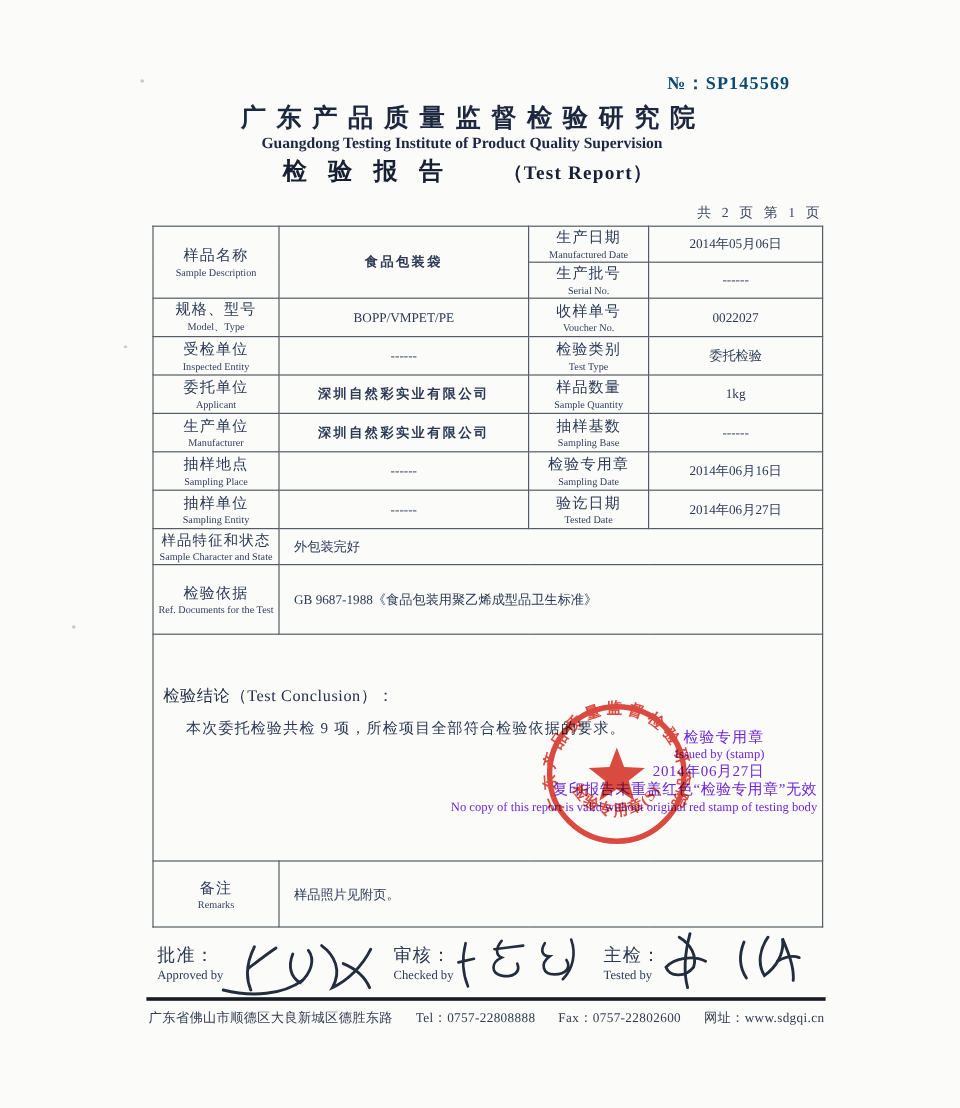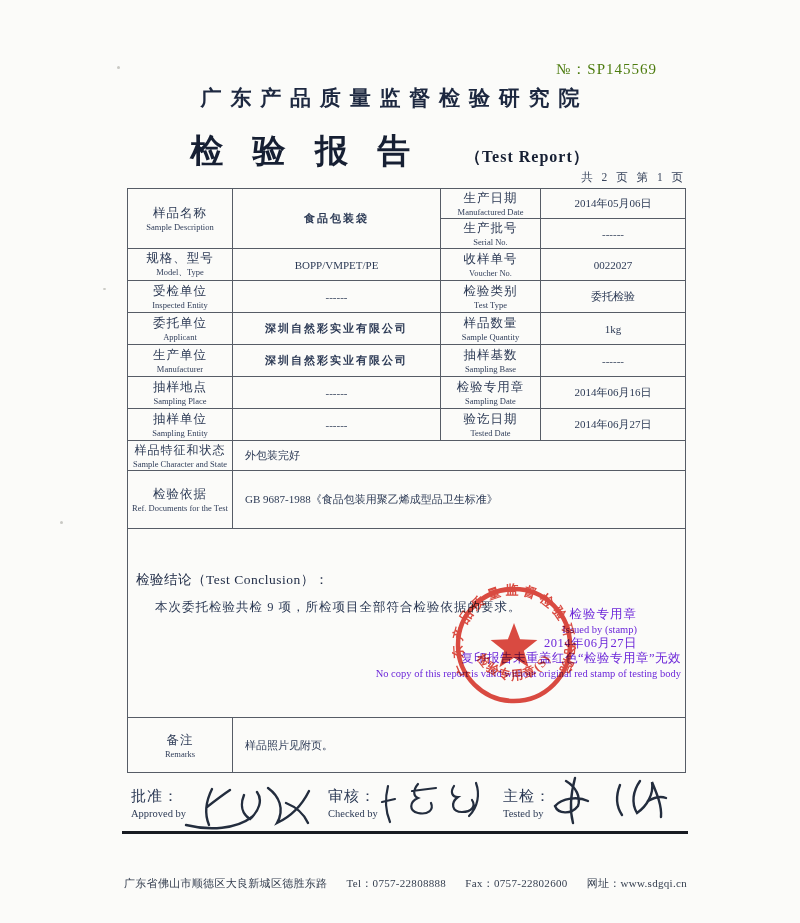--- a/index.html
+++ b/index.html
@@ -8,35 +8,35 @@
     background:#fbfbf9;
     font-family:"Liberation Serif", serif;
     color:#2c3a55;
     -webkit-font-smoothing:antialiased;
   }
   .page{position:relative;width:800px;height:923px;overflow:hidden;background:#fbfbf9;}
 
   
   .report-no{
     position:absolute;top:60px;left:556px;
-    font-size:15px;font-weight:normal;color:#4d7c0f;letter-spacing:1px;
+    font-size:15px;font-weight:bold;color:#0c4a6e;letter-spacing:1px;
   }
   .institute-cn{
     position:absolute;top:84px;left:0;width:780px;text-align:center;
     font-size:21px;font-weight:bold;color:#1d2840;letter-spacing:0.42em;text-indent:0.42em;
   }
   .institute-en{
     position:absolute;top:111px;left:0;width:770px;text-align:center;
     font-size:13px;font-weight:bold;color:#1d2840;
   }
   .report-title{
     position:absolute;top:129px;left:0;width:780px;text-align:center;
     color:#161f33;
   }
-  .report-title .cn{font-size:33px;font-weight:bold;letter-spacing:0.32em;}
+  .report-title .cn{font-size:20px;font-weight:bold;letter-spacing:0.32em;}
   .report-title .en{font-size:16px;font-weight:bold;letter-spacing:1px;margin-left:44px;}
   .pagination{
     position:absolute;top:170px;left:540px;width:146px;text-align:right;
     font-size:11.5px;color:#3a465e;letter-spacing:3px;
   }
 
   
   table.info{
     position:absolute;top:188px;left:127px;
     width:558px;border-collapse:collapse;table-layout:fixed;
@@ -89,32 +89,33 @@
   .sig-label-en{font-size:10.5px;margin-top:2px;}
   .sig-svg{position:absolute;}
 
   
   .footer-rule{
     position:absolute;top:831px;left:122px;width:566px;height:3px;background:#171b22;
   }
   .footer-text{
     position:absolute;top:841px;left:124px;width:563px;
     display:flex;justify-content:space-between;
-    font-size:11px;color:#333d4e;letter-spacing:.3px;white-space:nowrap;margin-top:35px;
+    font-size:11px;color:#333d4e;letter-spacing:.3px;white-space:nowrap;
   }
 
   .speck{position:absolute;background:#c9c9c4;border-radius:50%;}
 </style>
 </head>
 <body>
 
 <div class="page">
 
   <div class="report-no"><span>№：</span><span>SP145569</span></div>
   <div class="institute-cn">广东产品质量监督检验研究院</div>
+  <div class="institute-en">Guangdong Testing Institute of Product Quality Supervision</div>
   <div class="report-title">
     <span class="cn">检 验 报 告</span><span class="en">（Test Report）</span>
   </div>
   <div class="pagination">共 2 页 第 1 页</div>
 
   <table class="info">
     <colgroup>
         <col style="width:105px">
         <col style="width:208px">
         <col style="width:100px">

